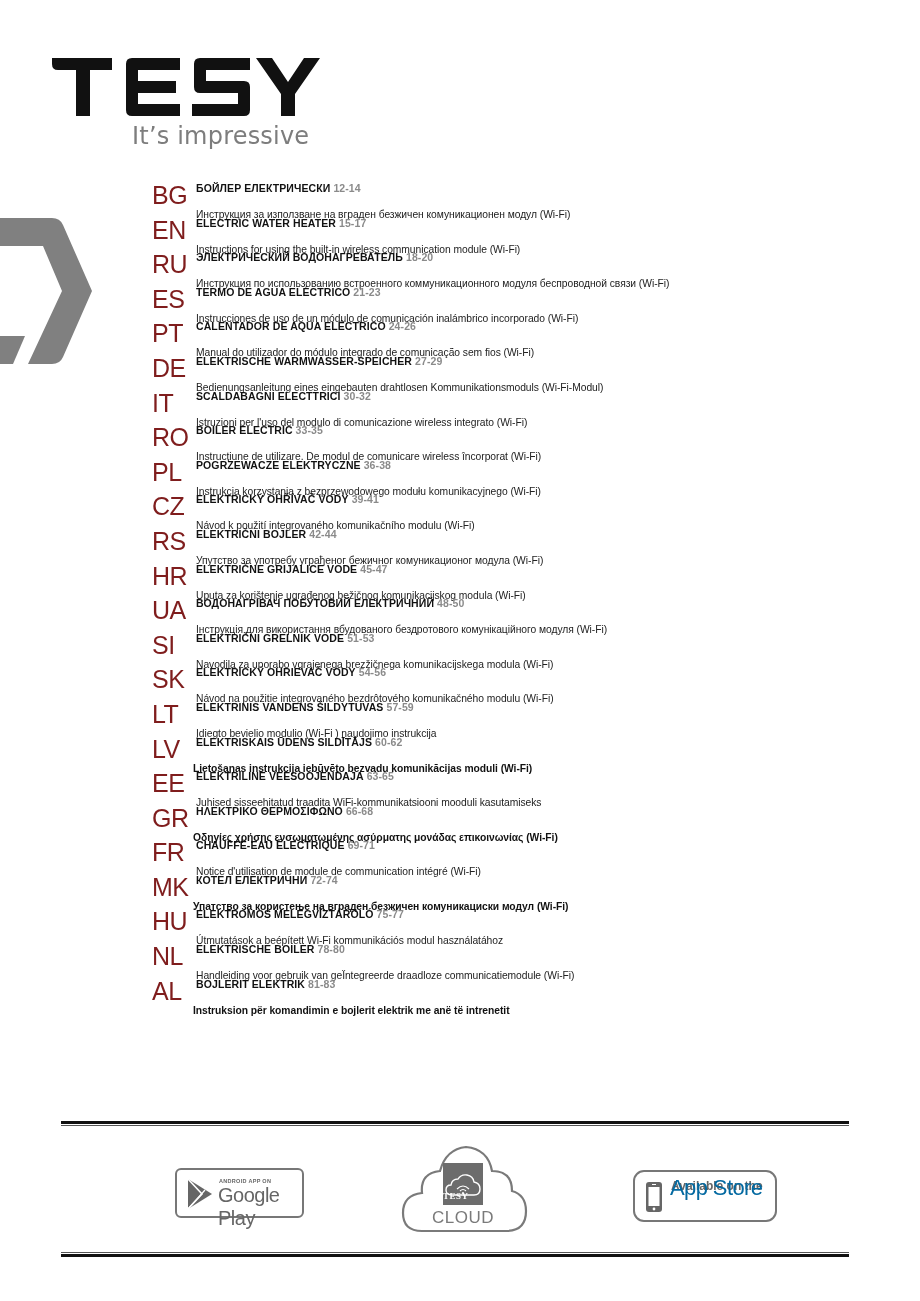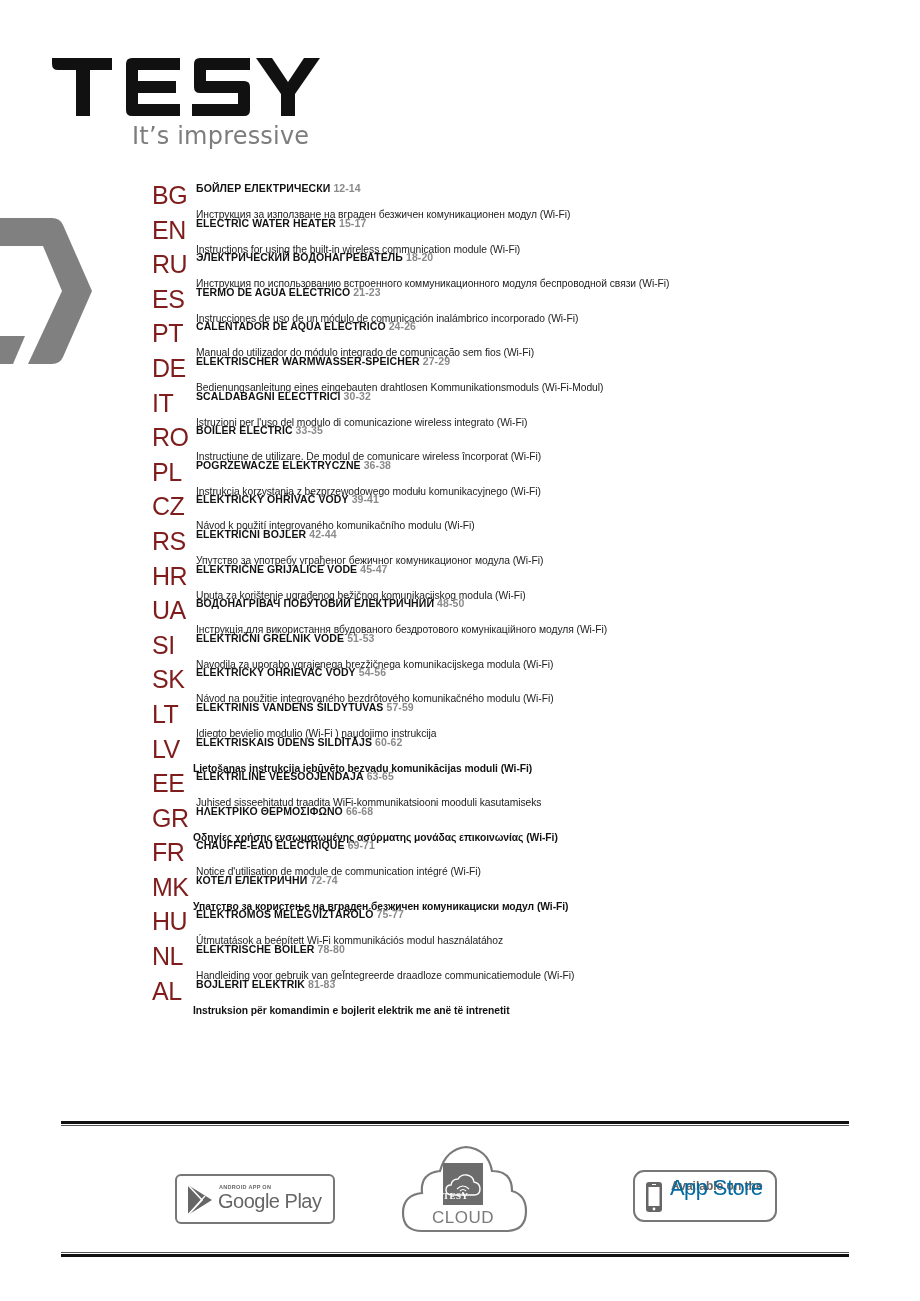--- a/index.html
+++ b/index.html
@@ -35,21 +35,21 @@
 
   .rule { position:absolute; left:61px; width:788px; }
   .rule .thick { height:3px; background:#111; }
   .rule .thin { height:1px; background:#555; }
   .rule .gap { height:1px; }
 
   .store-badge {
     position:absolute; border:2px solid #777; border-radius:6px; background:#fff;
     box-sizing:border-box;
   }
-  .gp { left:175px; top:1168px; width:160px; height:50px;margin-top:6px; }
+  .gp { left:175px; top:1168px; width:129px; height:50px; }
   .gp .small {
     position:absolute; left:42px; top:8px; font-family:"Liberation Sans", sans-serif;
     font-size:5.5px; font-weight:bold; color:#666; letter-spacing:0.3px;
   }
   .gp .big {
     position:absolute; left:41px; top:14px; font-family:"Liberation Sans", sans-serif;
     font-size:20px; color:#666; letter-spacing:-0.5px;
   }
   .gp svg { position:absolute; left:9px; top:8px; }
 
@@ -130,21 +130,21 @@
     <div class="lang-row">
       <div class="lang-code">PT</div>
       <div class="lang-text">
         <div class="lang-title"><span>CALENTADOR DE AQUA ELÉCTRICO</span><span class="lang-pages">24-26</span></div>
         <div class="lang-desc">Manual do utilizador do módulo integrado de comunicação sem fios (Wi-Fi)</div>
       </div>
     </div>
     <div class="lang-row">
       <div class="lang-code">DE</div>
       <div class="lang-text">
-        <div class="lang-title"><span>ELEKTRISCHER WARMWASSER-SPEICHER</span><span class="lang-pages">27-29</span></div>
+        <div class="lang-title"><span>ELEKTRISCHE WARMWASSER-SPEICHER</span><span class="lang-pages">27-29</span></div>
         <div class="lang-desc">Bedienungsanleitung eines eingebauten drahtlosen Kommunikationsmoduls (Wi-Fi-Modul)</div>
       </div>
     </div>
     <div class="lang-row">
       <div class="lang-code">IT</div>
       <div class="lang-text">
         <div class="lang-title"><span>SCALDABAGNI ELECTTRICI</span><span class="lang-pages">30-32</span></div>
         <div class="lang-desc">Istruzioni per l'uso del modulo di comunicazione wireless integrato (Wi-Fi)</div>
       </div>
     </div>

